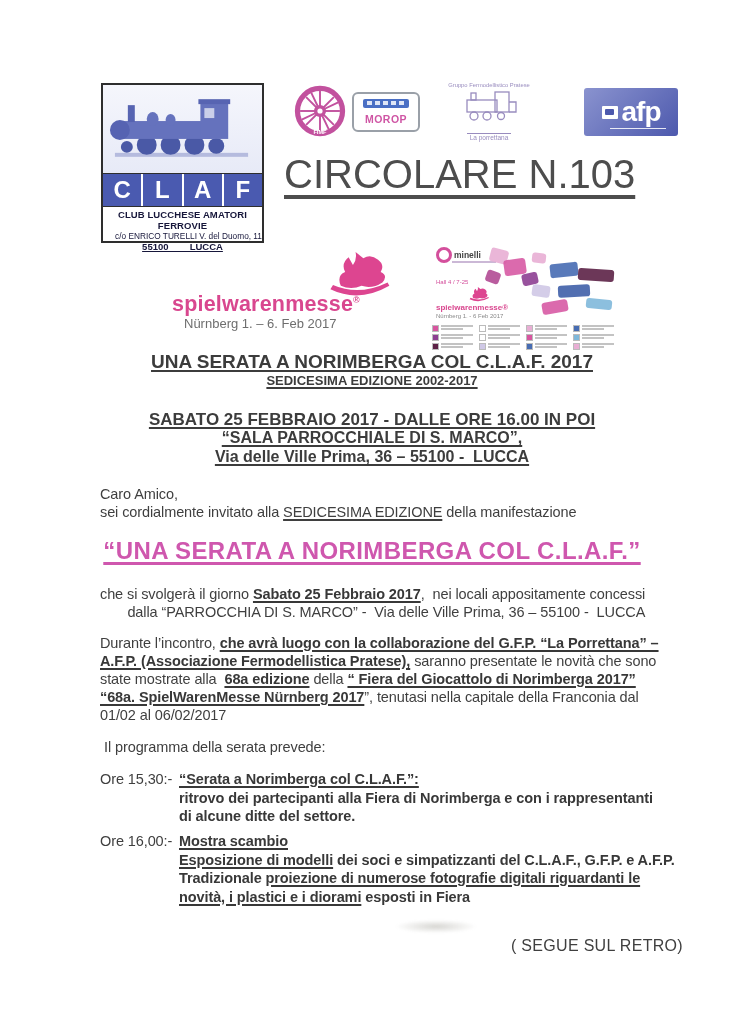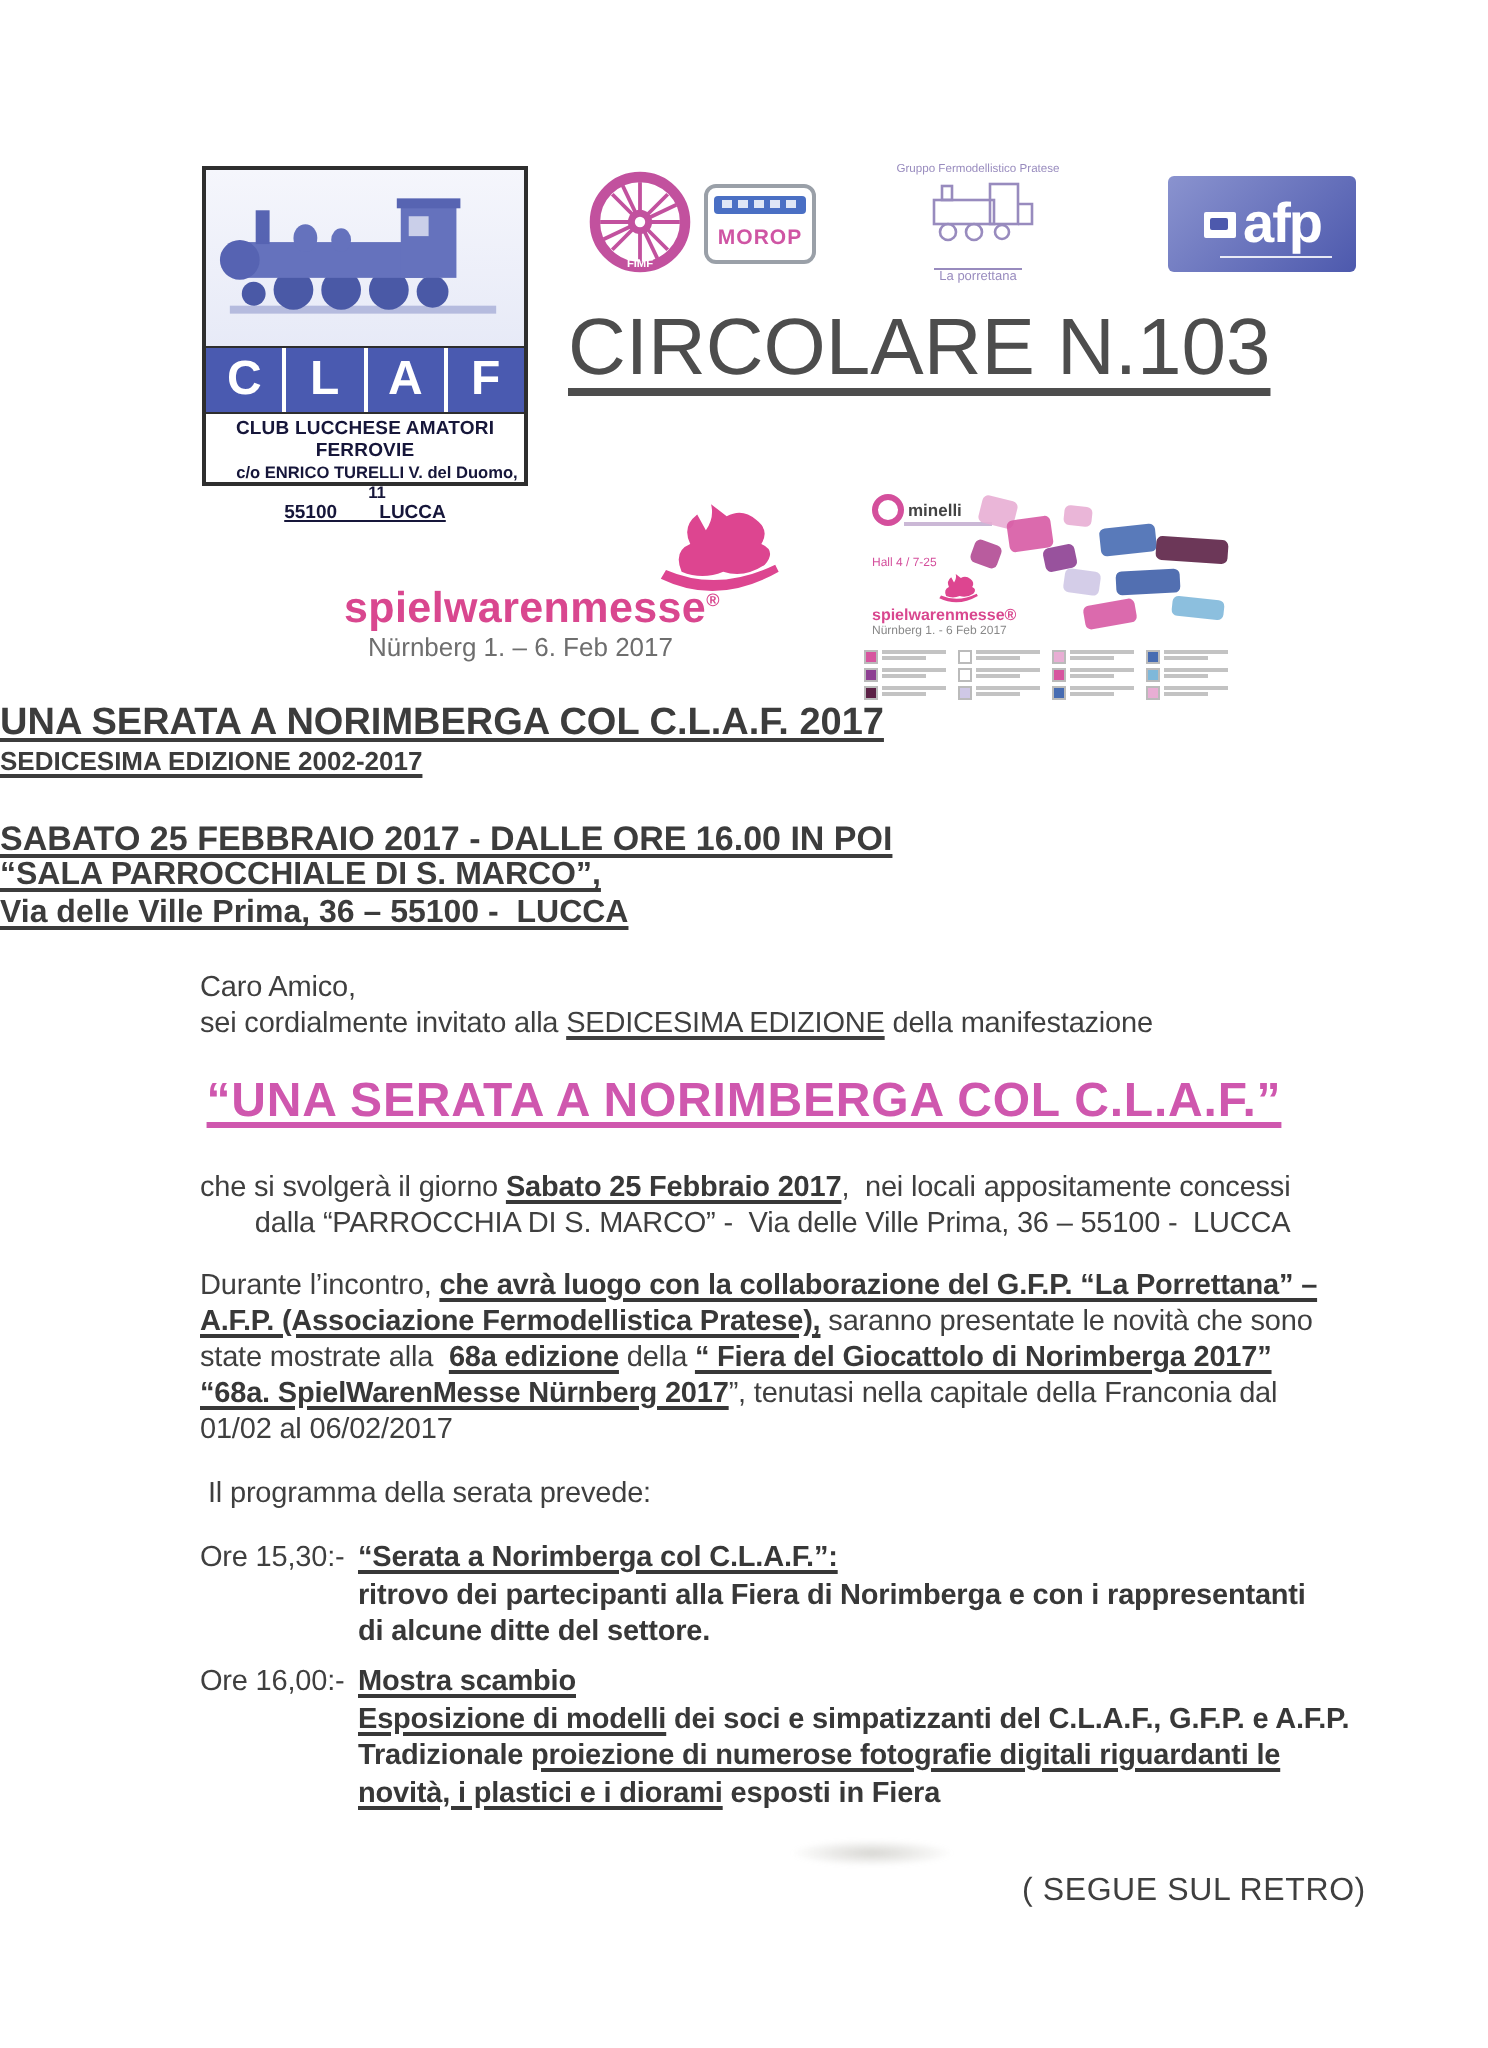--- a/index.html
+++ b/index.html
@@ -14,26 +14,26 @@
   .line{white-space:pre;line-height:18px;}
 
   
   .claf-box{left:101px;top:83px;width:163px;height:160px;border:2px solid #2e2e2e;background:#fff;box-sizing:border-box;}
   .claf-loco{height:88px;background:linear-gradient(#f5f6fc,#e7eaf7);overflow:hidden;}
   .claf-band{height:32px;background:#4a5ab0;border-top:1px solid #2e2e2e;border-bottom:1px solid #2e2e2e;display:flex;}
   .claf-band .cell{flex:1;display:flex;align-items:center;justify-content:center;color:#fff;font-weight:bold;font-size:24px;border-right:2px solid #fff;}
   .claf-band .cell:last-child{border-right:none;}
   .claf-text{text-align:center;padding-top:2px;color:#16163a;}
   .claf-l1{font-size:9.5px;font-weight:bold;letter-spacing:.1px;}
-  .claf-l2{font-size:8.3px;font-weight:bold;padding-left:12px;}
+  .claf-l2{font-size:8.3px;font-weight:normal;padding-left:12px;}
   .claf-l3{font-size:9.5px;font-weight:bold;white-space:pre;text-decoration:underline;}
 
   
   .fimf{left:294px;top:85px;width:52px;height:52px;}
-  .morop{left:352px;top:92px;width:56px;height:40px;border:2px solid #9aa0a8;border-radius:6px;background:#fff;text-align:center;box-sizing:border-box;padding-top:2px;}
+  .morop{left:352px;top:92px;width:68px;height:40px;border:2px solid #9aa0a8;border-radius:6px;background:#fff;text-align:center;box-sizing:border-box;padding-top:2px;}
   .morop-label{font-size:10.5px;font-weight:bold;color:#cf55a4;letter-spacing:.5px;line-height:11px;}
   .gfp{left:446px;top:82px;width:86px;height:58px;text-align:center;color:#7f6fae;opacity:.8;}
   .gfp-l1{font-size:5.8px;white-space:nowrap;}
   .gfp-l2{font-size:6.5px;border-top:1px solid #7f6fae;display:inline-block;padding:0 3px;}
   .afp{left:584px;top:88px;width:94px;height:48px;border-radius:3px;background:linear-gradient(135deg,#8a93cf,#4d59ad);display:flex;align-items:center;justify-content:center;gap:4px;position:absolute;}
   .afp-word{color:#fff;font-size:28px;font-weight:bold;letter-spacing:-1px;line-height:30px;}
   .afp-chip{width:16px;height:13px;background:#fff;border-radius:1px;position:relative;}
   .afp-chip::after{content:"";position:absolute;left:3px;top:3px;width:9px;height:6px;background:#4d59ad;border-radius:1px;}
   .afp-micro{position:absolute;left:26px;bottom:7px;width:56px;height:1.5px;background:rgba(255,255,255,.85);}
 
@@ -60,21 +60,21 @@
   .map-dates{position:absolute;left:8px;top:70px;font-size:6px;color:#888;white-space:nowrap;}
   .blob{position:absolute;border-radius:3px;opacity:.9;}
   .legend{position:absolute;left:4px;top:82px;width:190px;display:flex;flex-wrap:wrap;gap:2px 6px;}
   .lg{display:flex;align-items:flex-start;gap:2px;width:41px;}
   .lg .sq{width:5px;height:5px;flex:0 0 auto;border:0.5px solid #bbb;}
   .lg .tx{flex:1;}
   .lg .tx i{display:block;height:1.5px;background:#c3c3c3;margin-bottom:1.5px;}
   .lg .tx i:last-child{width:70%;}
 
   
-  .center-line{left:0;right:0;text-align:left;font-weight:bold;color:#3c3c3c;white-space:pre;}
+  .center-line{left:0;right:0;text-align:center;font-weight:bold;color:#3c3c3c;white-space:pre;}
   .h-title{top:351px;font-size:19px;}
   .h-sub{top:373px;font-size:13px;}
   .h-date{top:410px;font-size:17px;}
   .h-venue{top:429px;font-size:16px;}
   .h-addr{top:448px;font-size:16px;}
   .center-line span{text-decoration:underline;text-decoration-thickness:2px;text-underline-offset:2px;}
 
   
   .bodytext{font-size:14.5px;letter-spacing:-0.1px;}
   .salut{left:100px;top:486px;}

